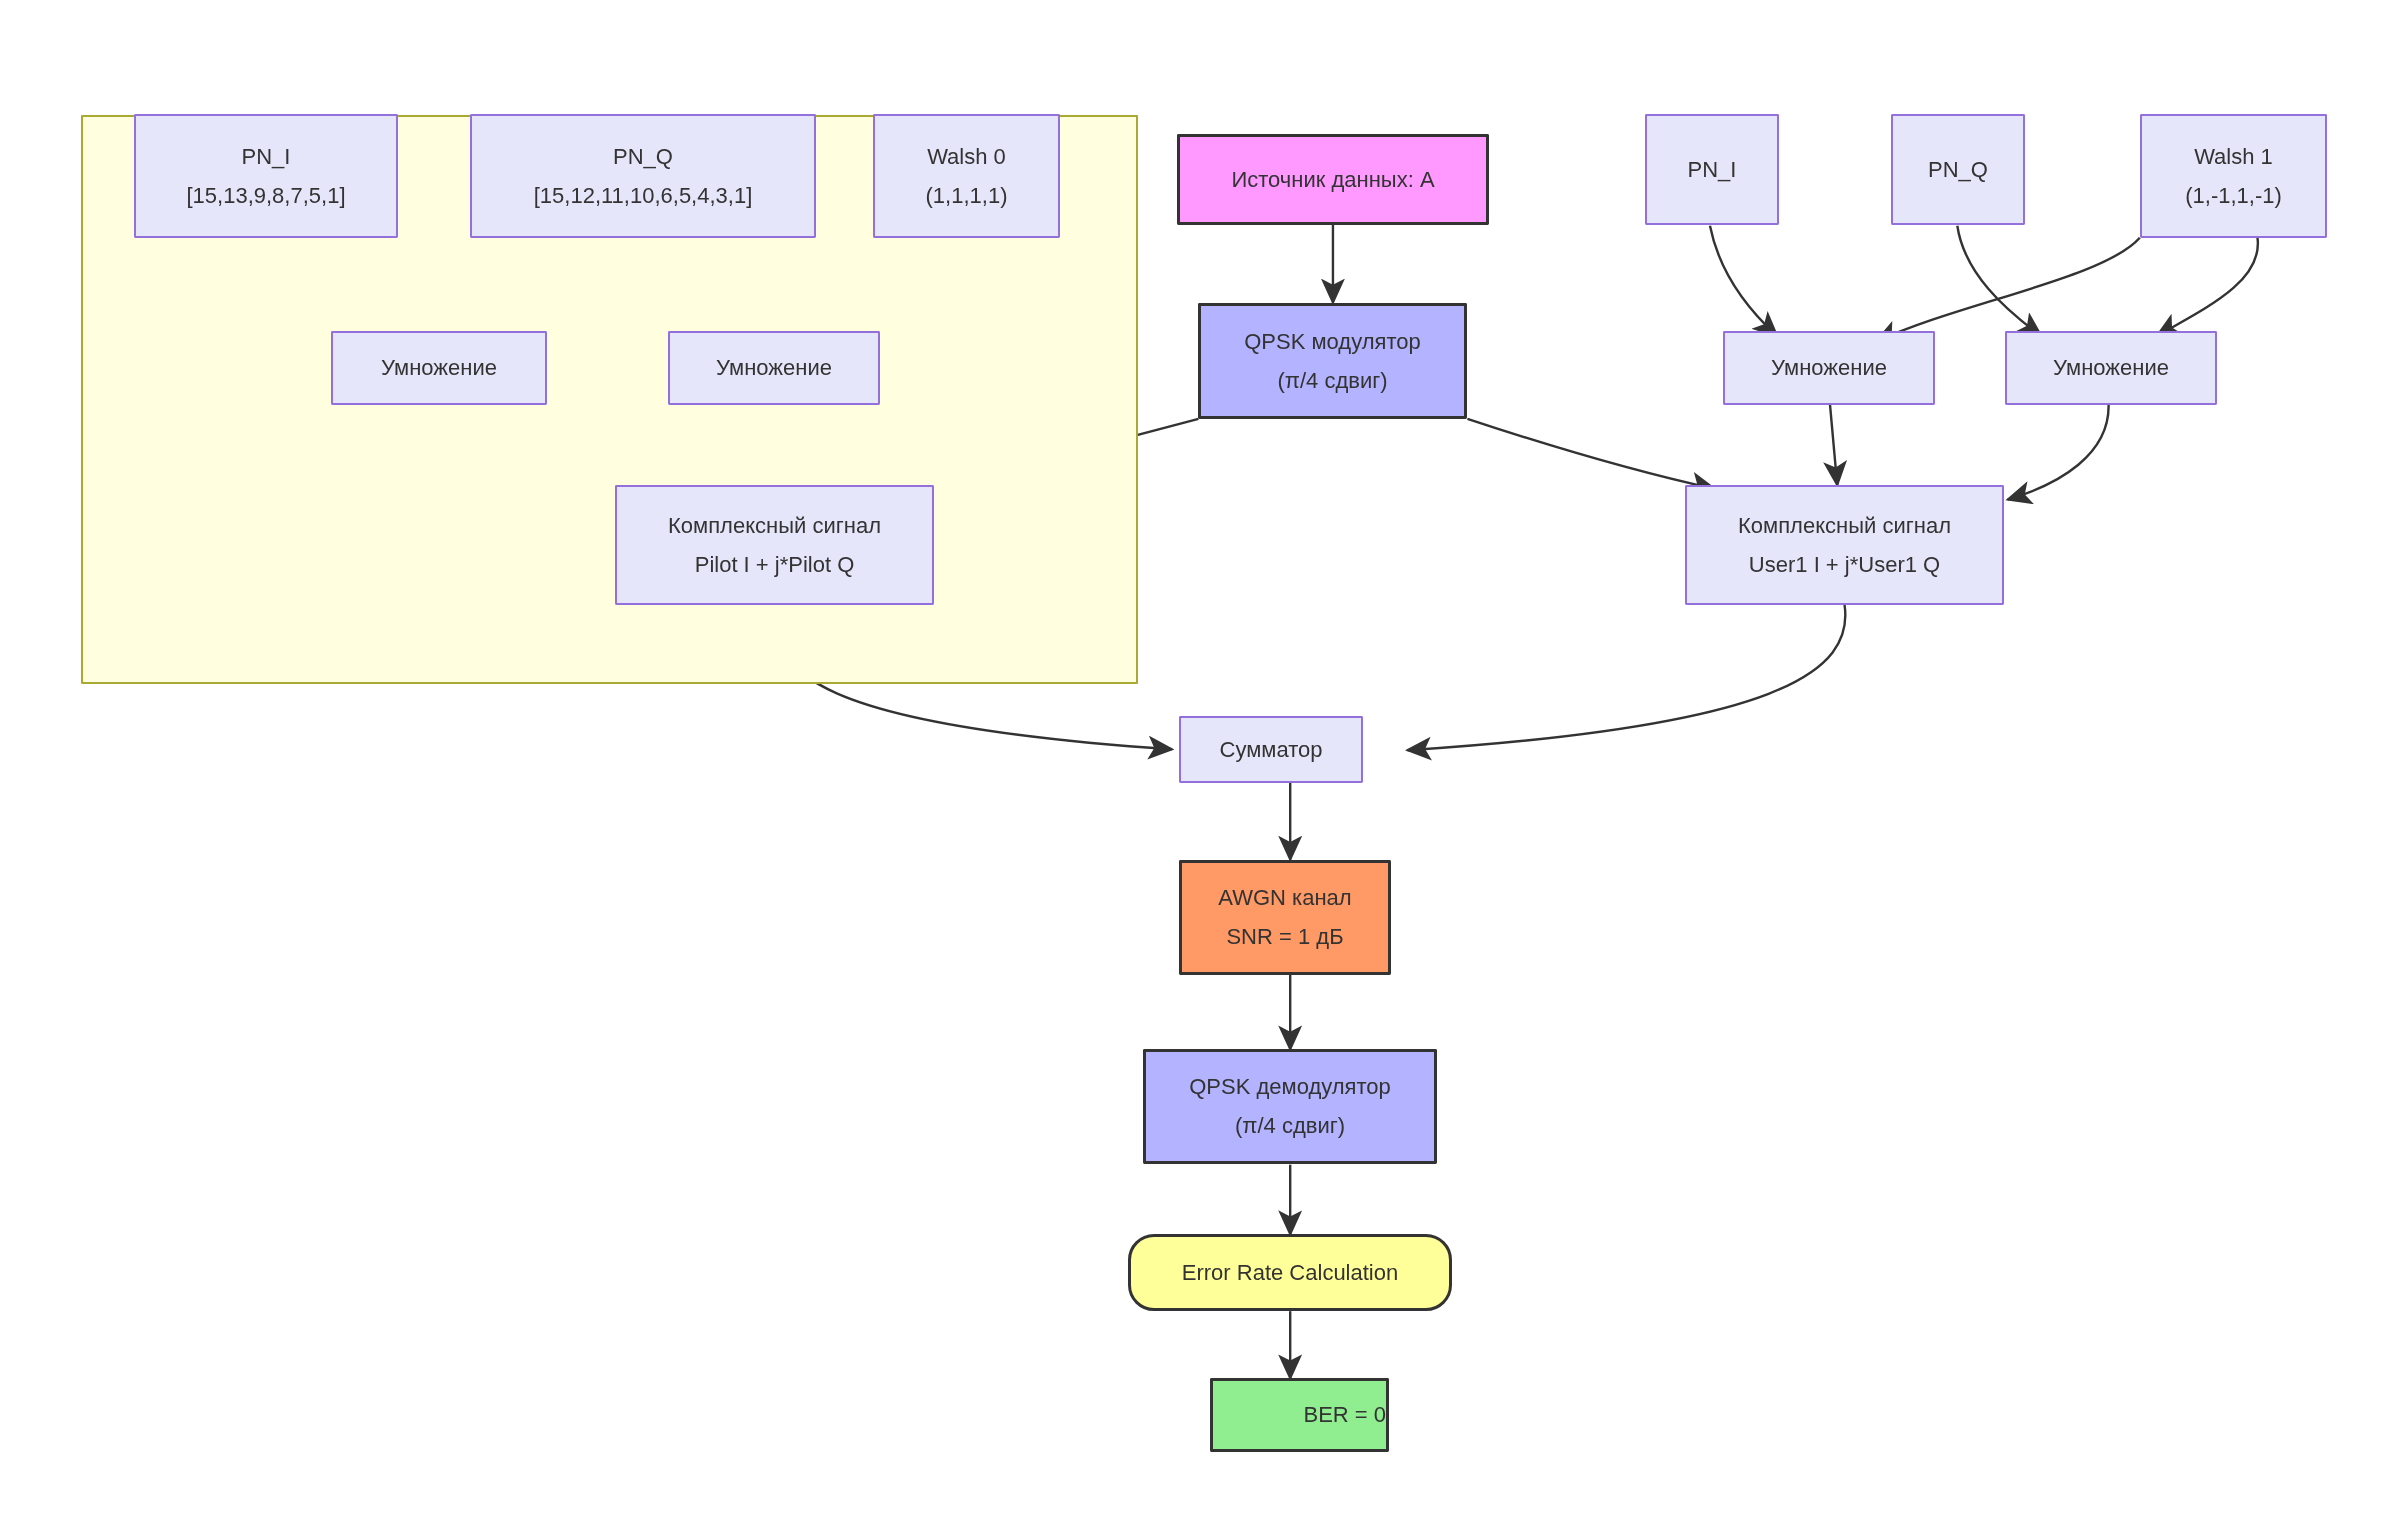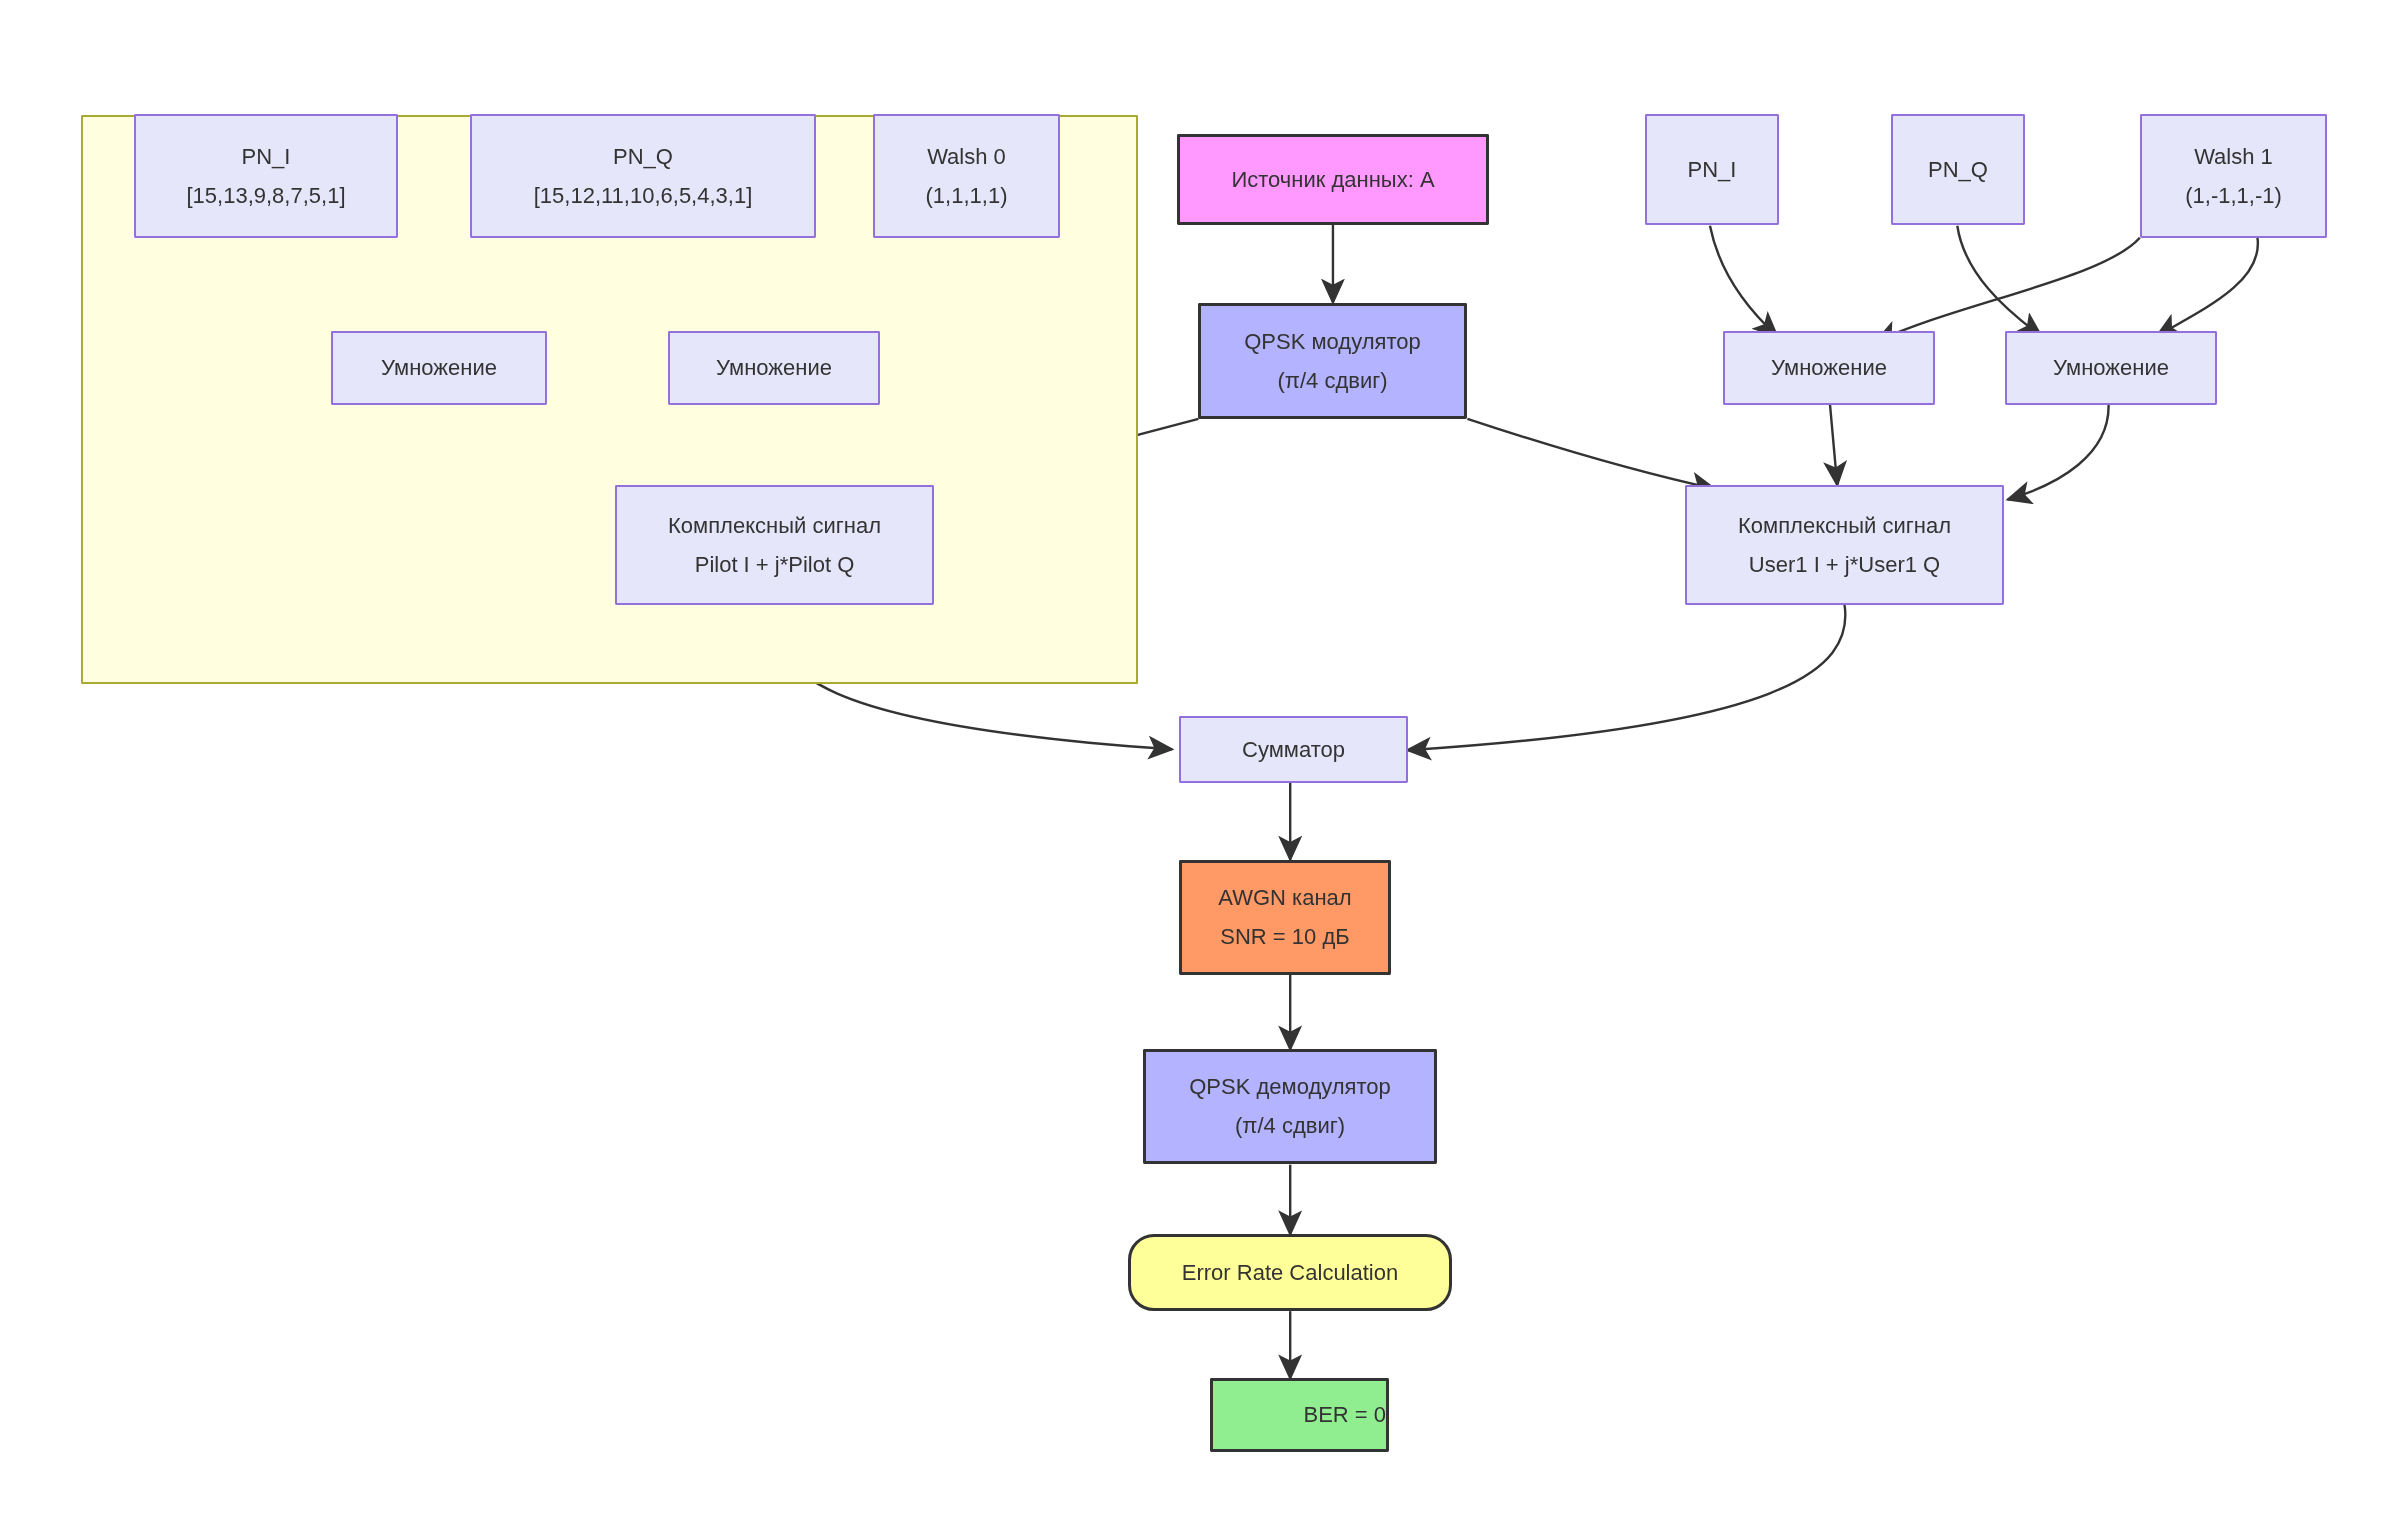--- a/index.html
+++ b/index.html
@@ -202,27 +202,27 @@
 
   <div class="node src" style="left:1177px; top:134px; width:312px; height:91px;">
     <div>Источник данных: A</div>
   </div>
 
   <div class="node mod" style="left:1198px; top:303px; width:269px; height:116px;">
     <div>QPSK модулятор</div>
     <div class="line2">(π/4 сдвиг)</div>
   </div>
 
-  <div class="node lav" style="left:1179px; top:716px; width:229px; height:67px;">
+  <div class="node lav" style="left:1179px; top:716px; width:184px; height:67px;">
     <div>Сумматор</div>
   </div>
 
   <div class="node awgn" style="left:1179px; top:860px; width:212px; height:115px;">
     <div>AWGN канал</div>
-    <div class="line2">SNR = 10 дБ</div>
+    <div class="line2">SNR = 1 дБ</div>
   </div>
 
   <div class="node mod" style="left:1143px; top:1049px; width:294px; height:115px;">
     <div>QPSK демодулятор</div>
     <div class="line2">(π/4 сдвиг)</div>
   </div>
 
   <div class="node err" style="left:1128px; top:1234px; width:324px; height:77px;border-radius:26px;">
     <div>Error Rate Calculation</div>
   </div>

